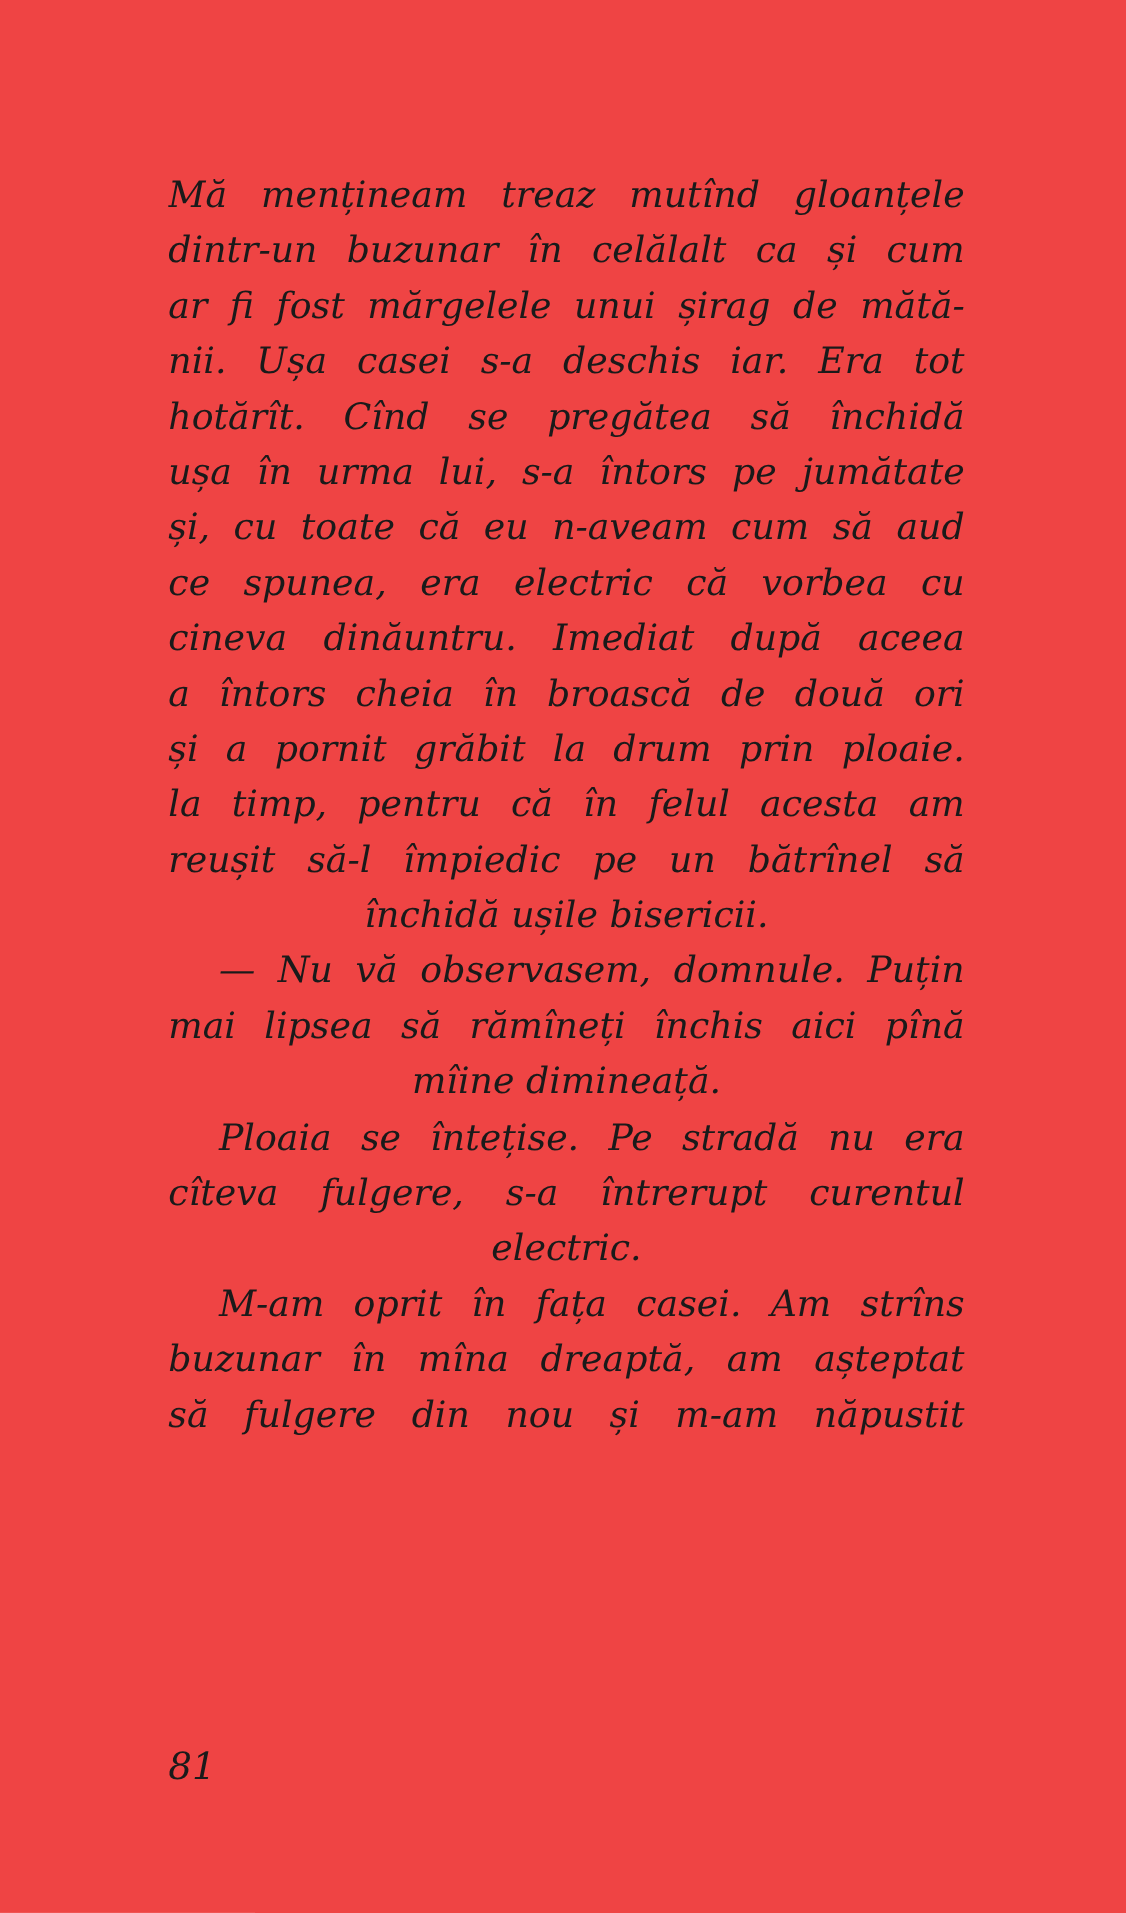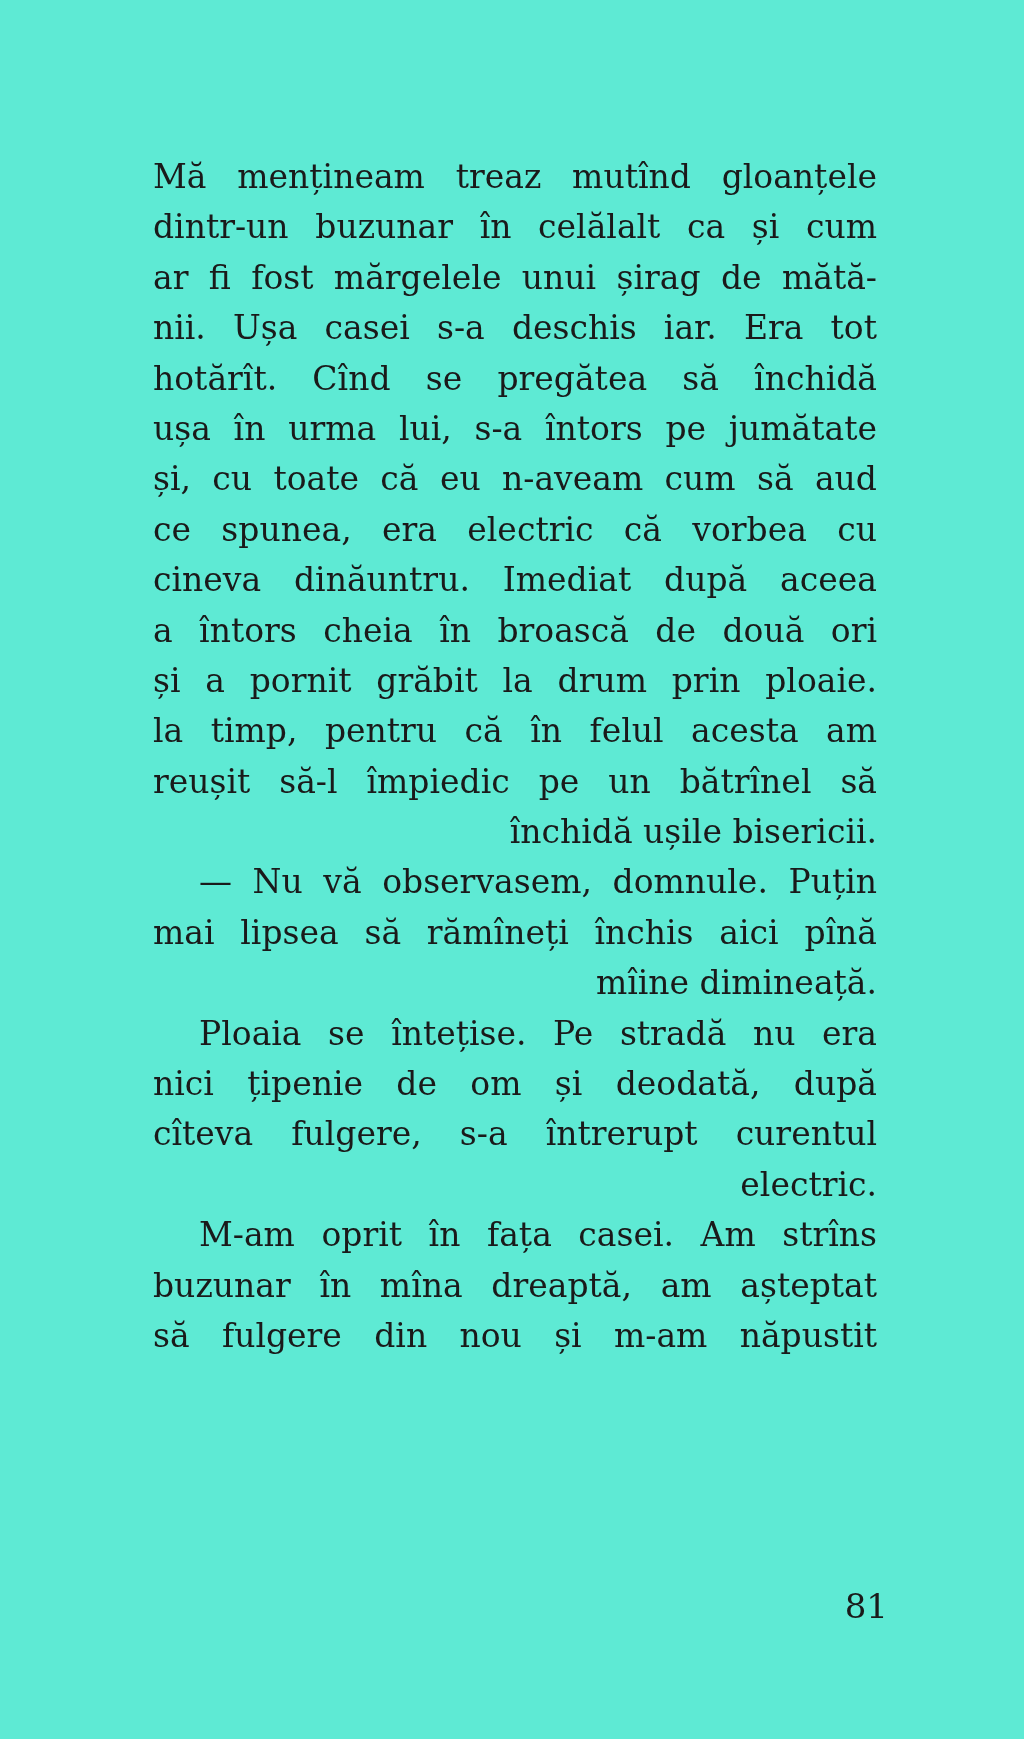--- a/index.html
+++ b/index.html
@@ -10,54 +10,55 @@
     width: 1024px;
     height: 1739px;
     background: #ffffff;
     position: relative;
     font-family: "DejaVu Serif", "Liberation Serif", serif;
     overflow: hidden;
   }
   .page {
     position: absolute;
     inset: 0;
-    background: #5eead4;
+    background: #ef4444;
+    font-style: italic;
   }
   .text-block {
     position: absolute;
     left: 153px;
     top: 152px;
     width: 724px;
     color: #1a1a1a;
     font-size: 33px;
     line-height: 50.4px;
   }
   .paragraph {
     margin: 0;
     padding: 0;
   }
   .line {
     height: 50.4px;
-    text-align: right;
+    text-align: center;
     white-space: normal;
     overflow: hidden;
   }
   .line.justify {
     text-align: justify;
     text-align-last: justify;
   }
   .line.indent {
     text-indent: 46px;
   }
   .page-number {
     position: absolute;
-    left: 164px;
+    left: 153px;
     top: 1586px;
     width: 724px;
-    text-align: right;
+    text-align: left;
     color: #1a1a1a;
     font-size: 34px;
     line-height: 40px;
   }
 </style>
 </head>
 <body>
 
 <div class="page">
   <div class="text-block" id="text-block">
@@ -79,21 +80,20 @@
         <div class="line justify">reușit să-l împiedic pe un bătrînel să</div>
         <div class="line">închidă ușile bisericii.</div>
       </div>
       <div class="paragraph">
         <div class="line justify indent">— Nu vă observasem, domnule. Puțin</div>
         <div class="line justify">mai lipsea să rămîneți închis aici pînă</div>
         <div class="line">mîine dimineață.</div>
       </div>
       <div class="paragraph">
         <div class="line justify indent">Ploaia se întețise. Pe stradă nu era</div>
-        <div class="line justify">nici țipenie de om și deodată, după</div>
         <div class="line justify">cîteva fulgere, s-a întrerupt curentul</div>
         <div class="line">electric.</div>
       </div>
       <div class="paragraph">
         <div class="line justify indent">M-am oprit în fața casei. Am strîns</div>
         <div class="line justify">buzunar în mîna dreaptă, am așteptat</div>
         <div class="line justify">să fulgere din nou și m-am năpustit</div>
       </div>
     </div>
   <div class="page-number">81</div>

